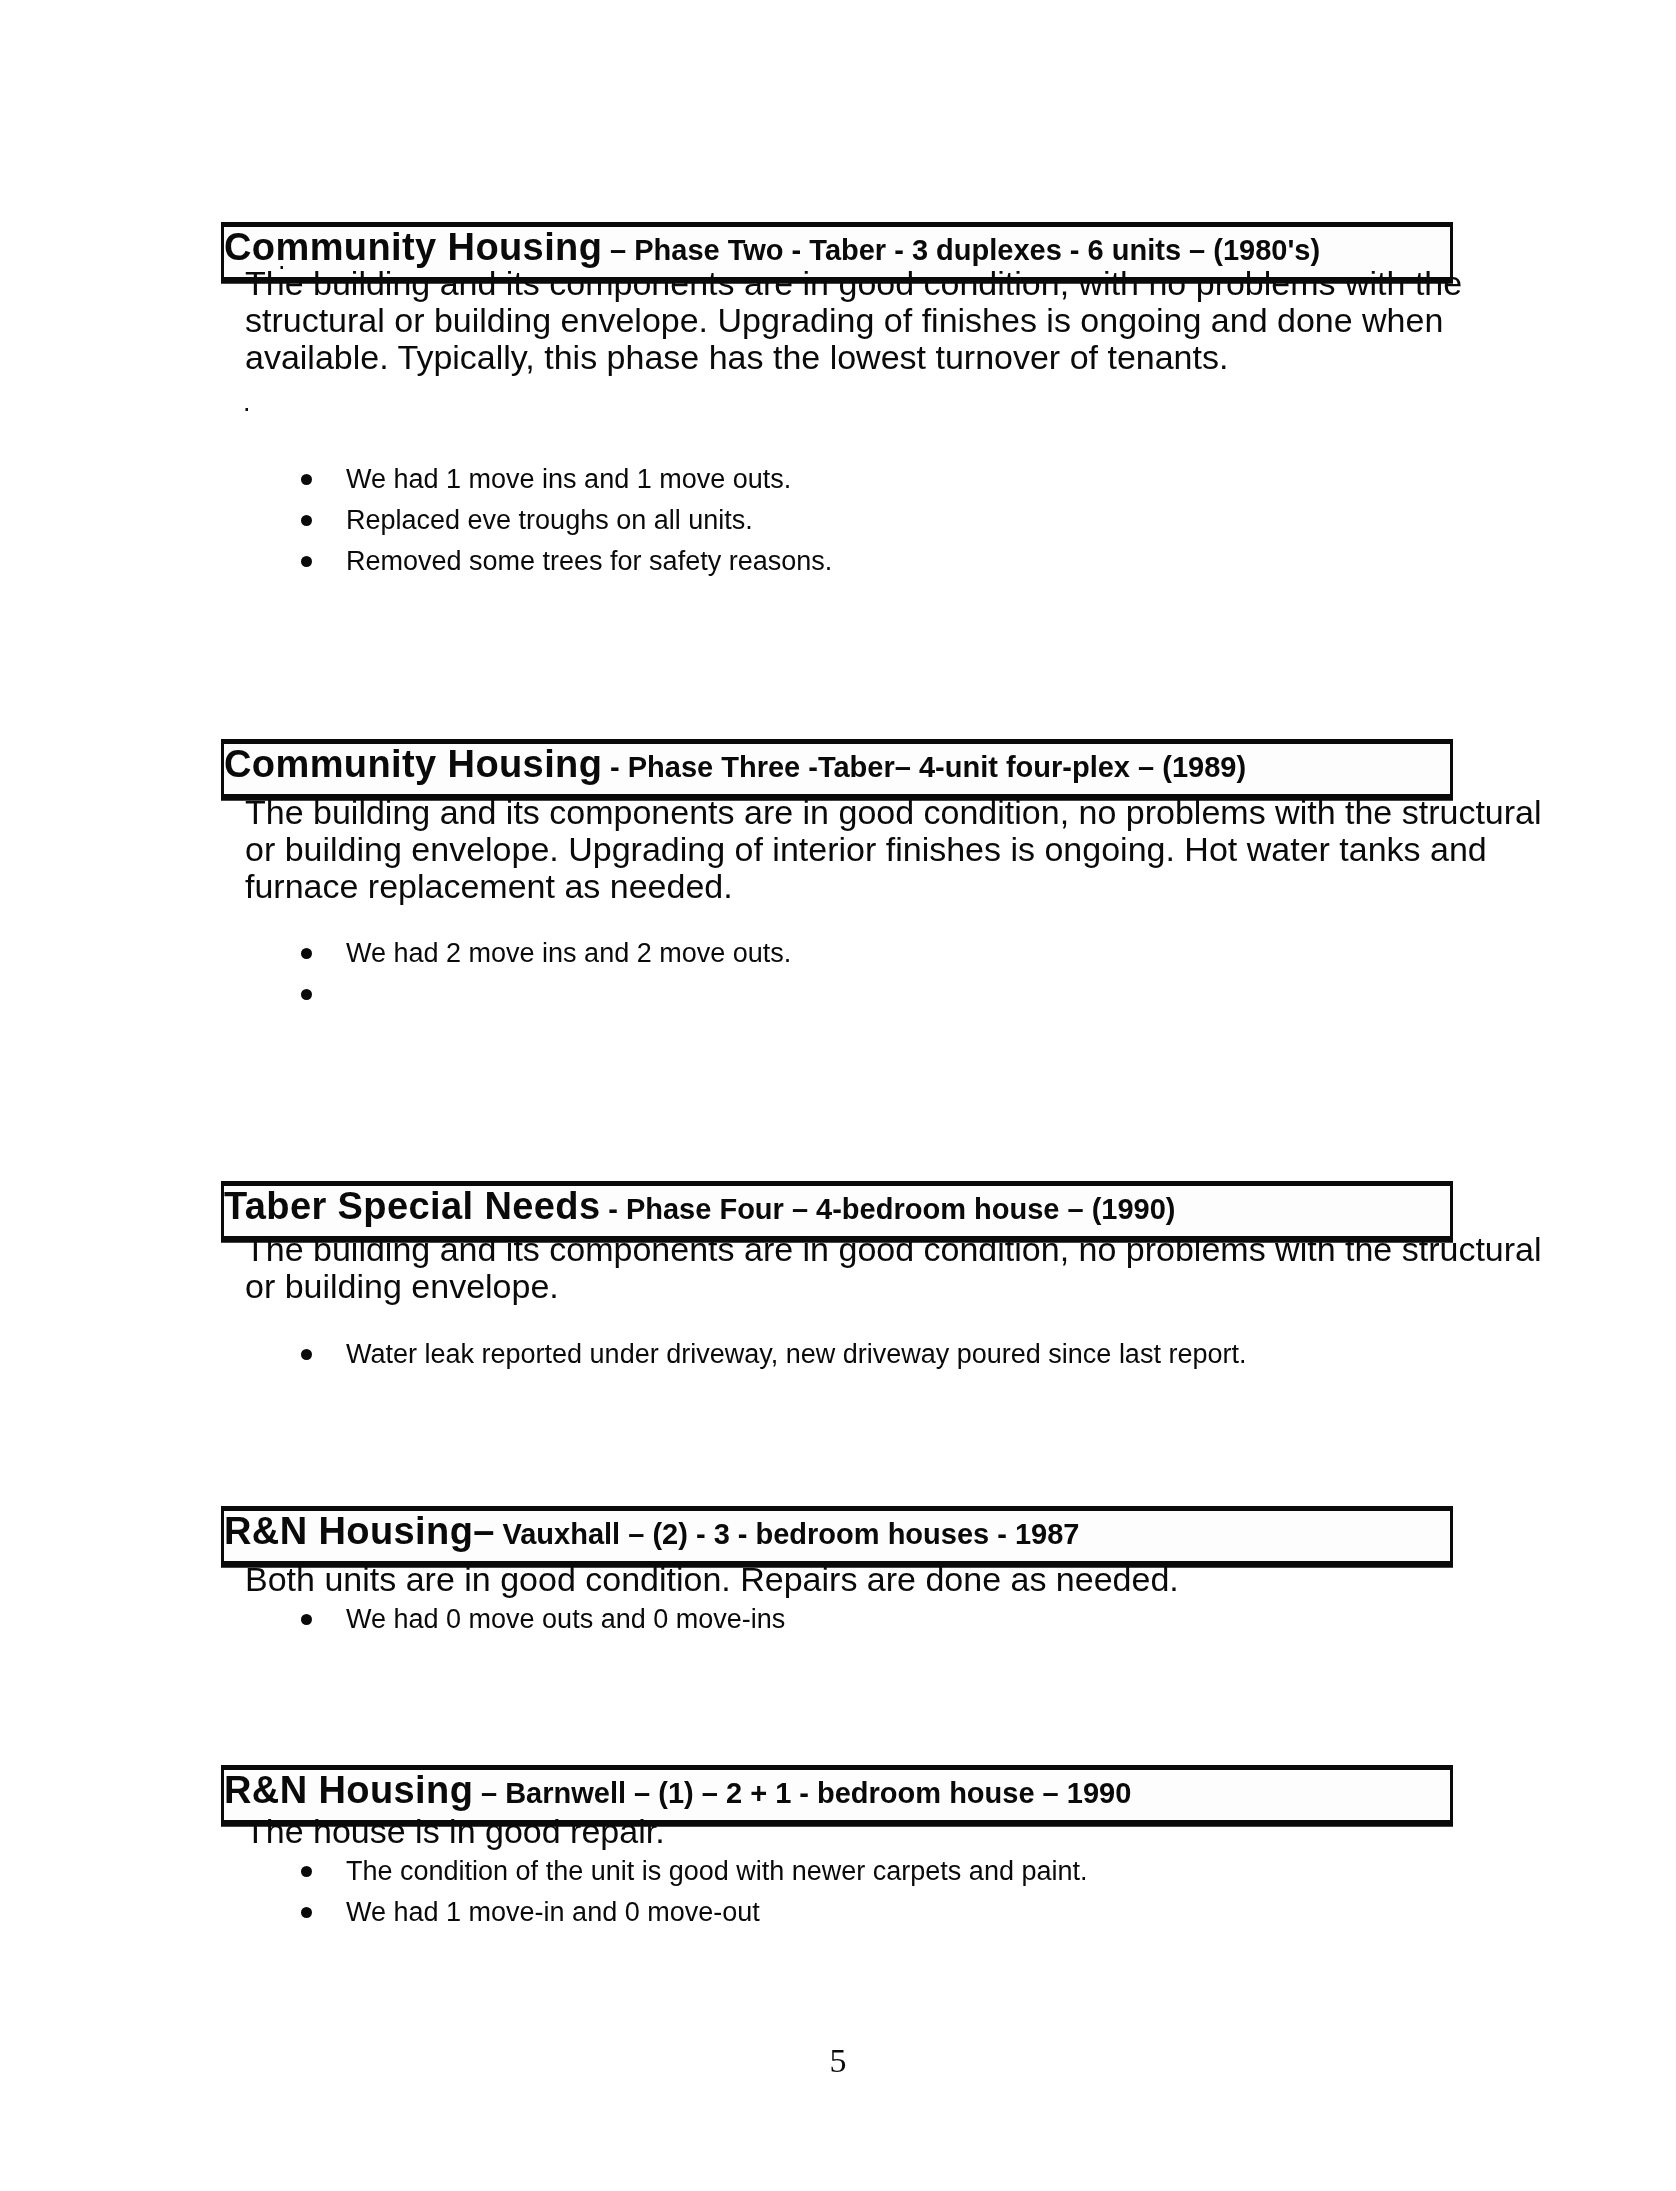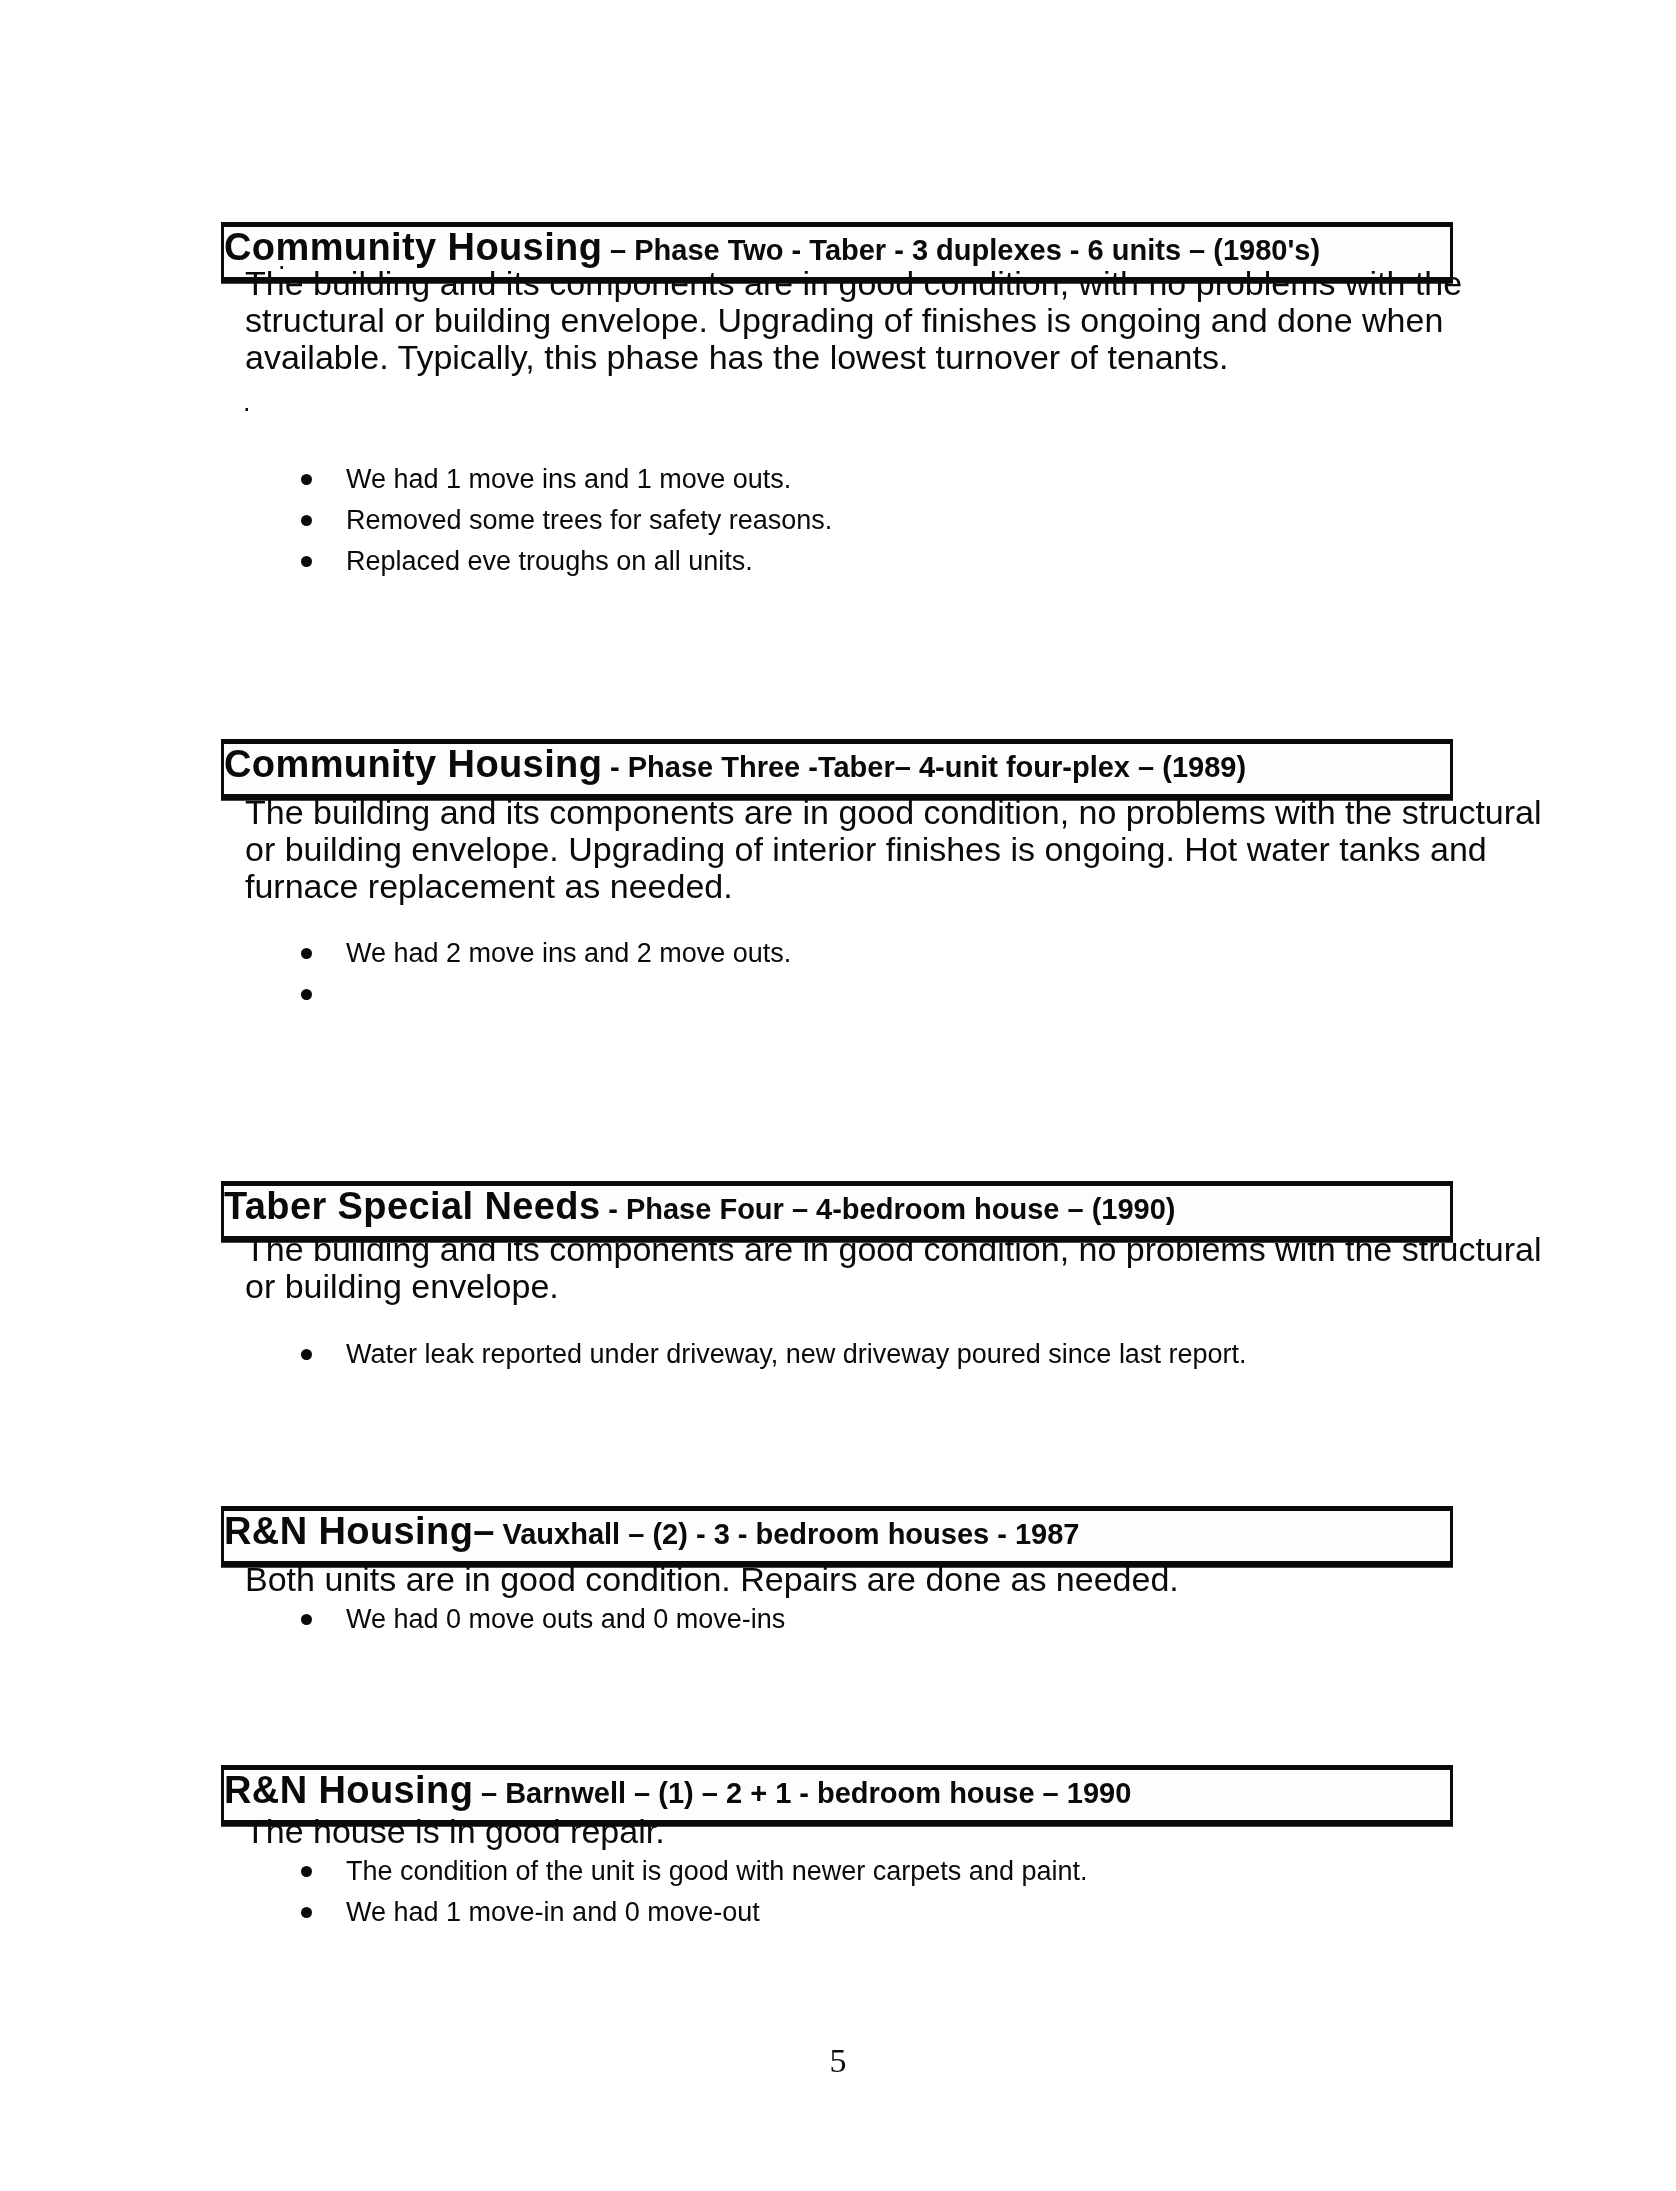--- a/index.html
+++ b/index.html
@@ -95,25 +95,25 @@
 structural or building envelope. Upgrading of finishes is ongoing and done when
 available. Typically, this phase has the lowest turnover of tenants.</div>
   <div class="stray" style="top:387px;left:243px">.</div>
   <ul class="bullets" style="top:459px">
     <li>
         <span class="dot"></span>
         <span>We had 1 move ins and 1 move outs.</span>
       </li>
     <li>
         <span class="dot"></span>
-        <span>Removed some trees for safety reasons.</span>
+        <span>Replaced eve troughs on all units.</span>
       </li>
     <li>
         <span class="dot"></span>
-        <span>Replaced eve troughs on all units.</span>
+        <span>Removed some trees for safety reasons.</span>
       </li>
   </ul>
 
   <div class="hbox" style="top:707px">
     <span class="t">Community Housing</span><span class="s">- Phase Three -Taber– 4-unit four-plex – (1989)</span>
   </div>
   <div class="para" style="top:794px">The building and its components are in good condition, no problems with the structural
 or building envelope. Upgrading of interior finishes is ongoing. Hot water tanks and
 furnace replacement as needed.</div>
   <ul class="bullets" style="top:933px">

